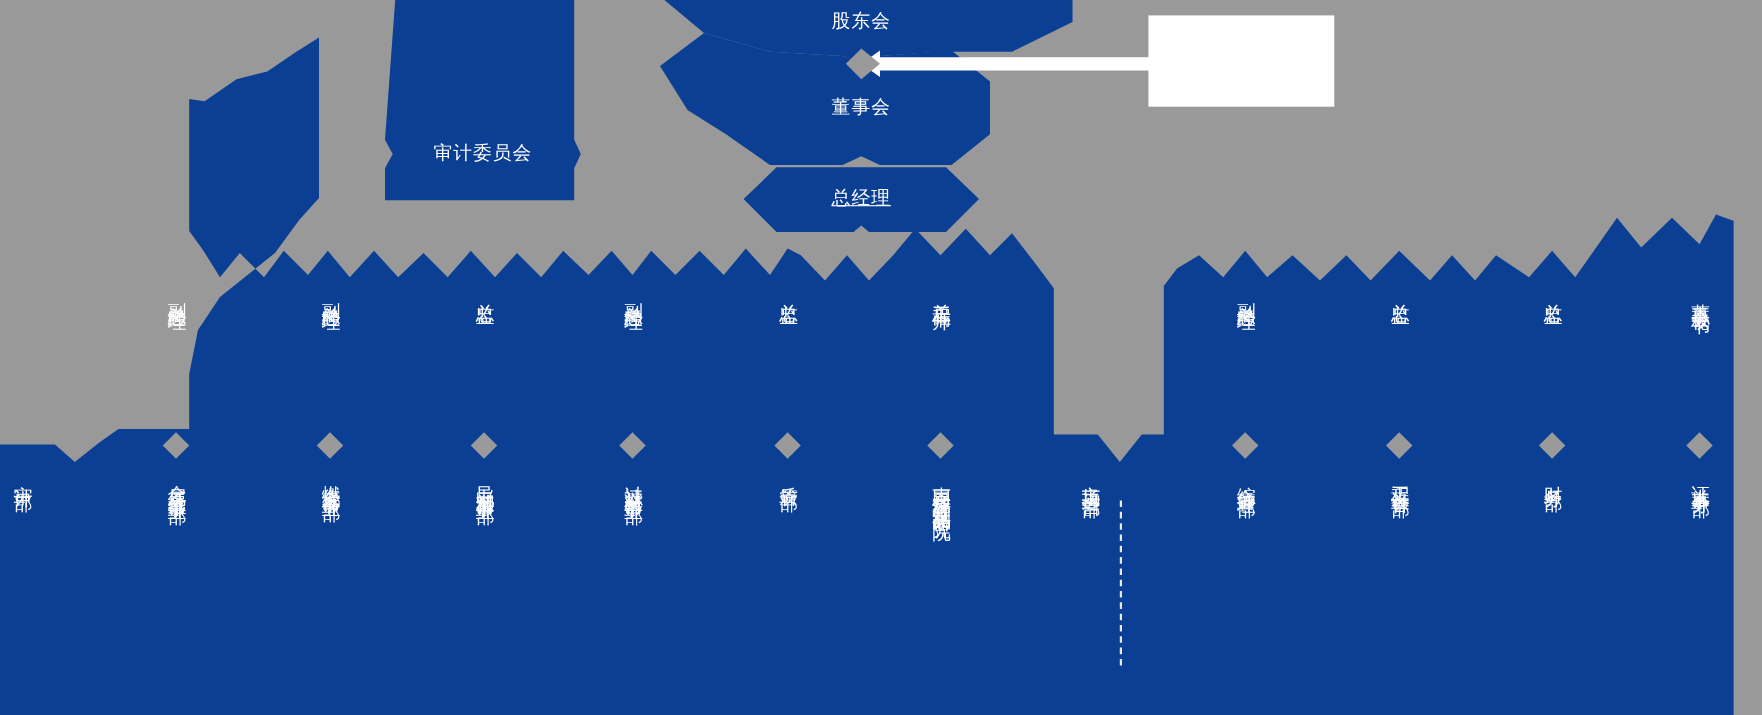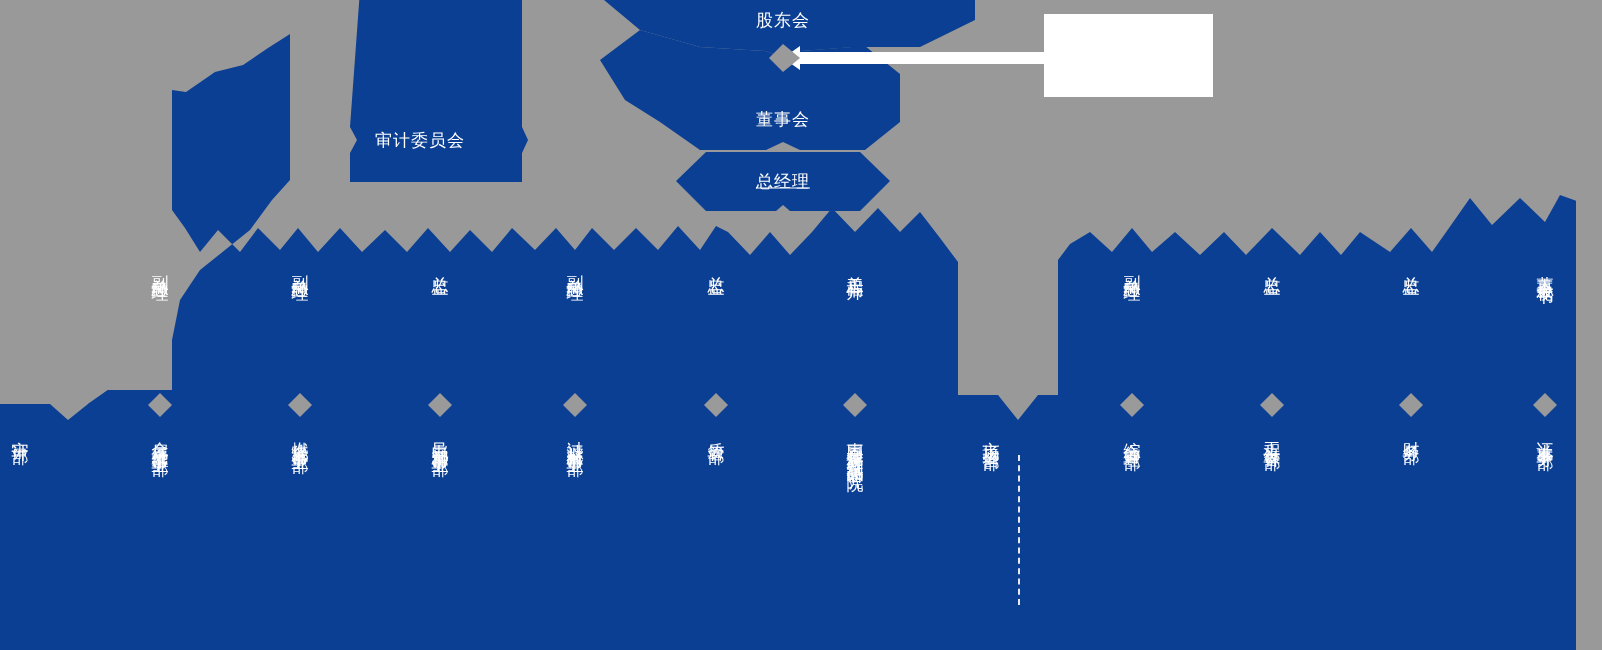--- a/index.html
+++ b/index.html
@@ -99,23 +99,23 @@
 
     <path fill="#ffffff" d="M 1046,52 L 1046,64 L 800,64 L 800,70 L 783,58 L 800,46 L 800,52 Z"></path>
 
     <path fill="#9a9a9a" d="M 783,44 L 800,58 L 783,72 L 769,58 Z"></path>
 
     <rect x="1044" y="14" width="169" height="83" fill="#ffffff"></rect>
   </svg>
 
   <div id="overlay">
       <div class="node-label lbl-h" style="left: 783px; top: 20px;">股东会</div>
-      <div class="node-label lbl-h" style="left: 783px; top: 98px; margin-top: 21px;">董事会</div>
+      <div class="node-label lbl-h" style="left: 783px; top: 98px;">董事会</div>
       <div class="node-label lbl-h" style="left: 783px; top: 181px; text-decoration: underline;">总经理</div>
-      <div class="node-label lbl-h" style="left: 420px; top: 140px;">审计委员会</div>
+      <div class="node-label lbl-h" style="left: 439px; top: 140px;">审计委员会</div>
       <div class="node-label lbl-v dept" style="left: 20px; top: 428px;">审计部</div>
       <div class="node-label lbl-v role" style="left: 160px; top: 262px;">副总经理</div>
       <div class="diamond" style="left: 160px; top: 405px;"></div>
       <div class="node-label lbl-v dept" style="left: 160px; top: 428px;">金属纤维事业部</div>
       <div class="node-label lbl-v role" style="left: 300px; top: 262px;">副总经理</div>
       <div class="diamond" style="left: 300px; top: 405px;"></div>
       <div class="node-label lbl-v dept" style="left: 300px; top: 428px;">燃烧器事业部</div>
       <div class="node-label lbl-v role" style="left: 440px; top: 262px;">总监</div>
       <div class="diamond" style="left: 440px; top: 405px;"></div>
       <div class="node-label lbl-v dept" style="left: 440px; top: 428px;">导电塑料事业部</div>

